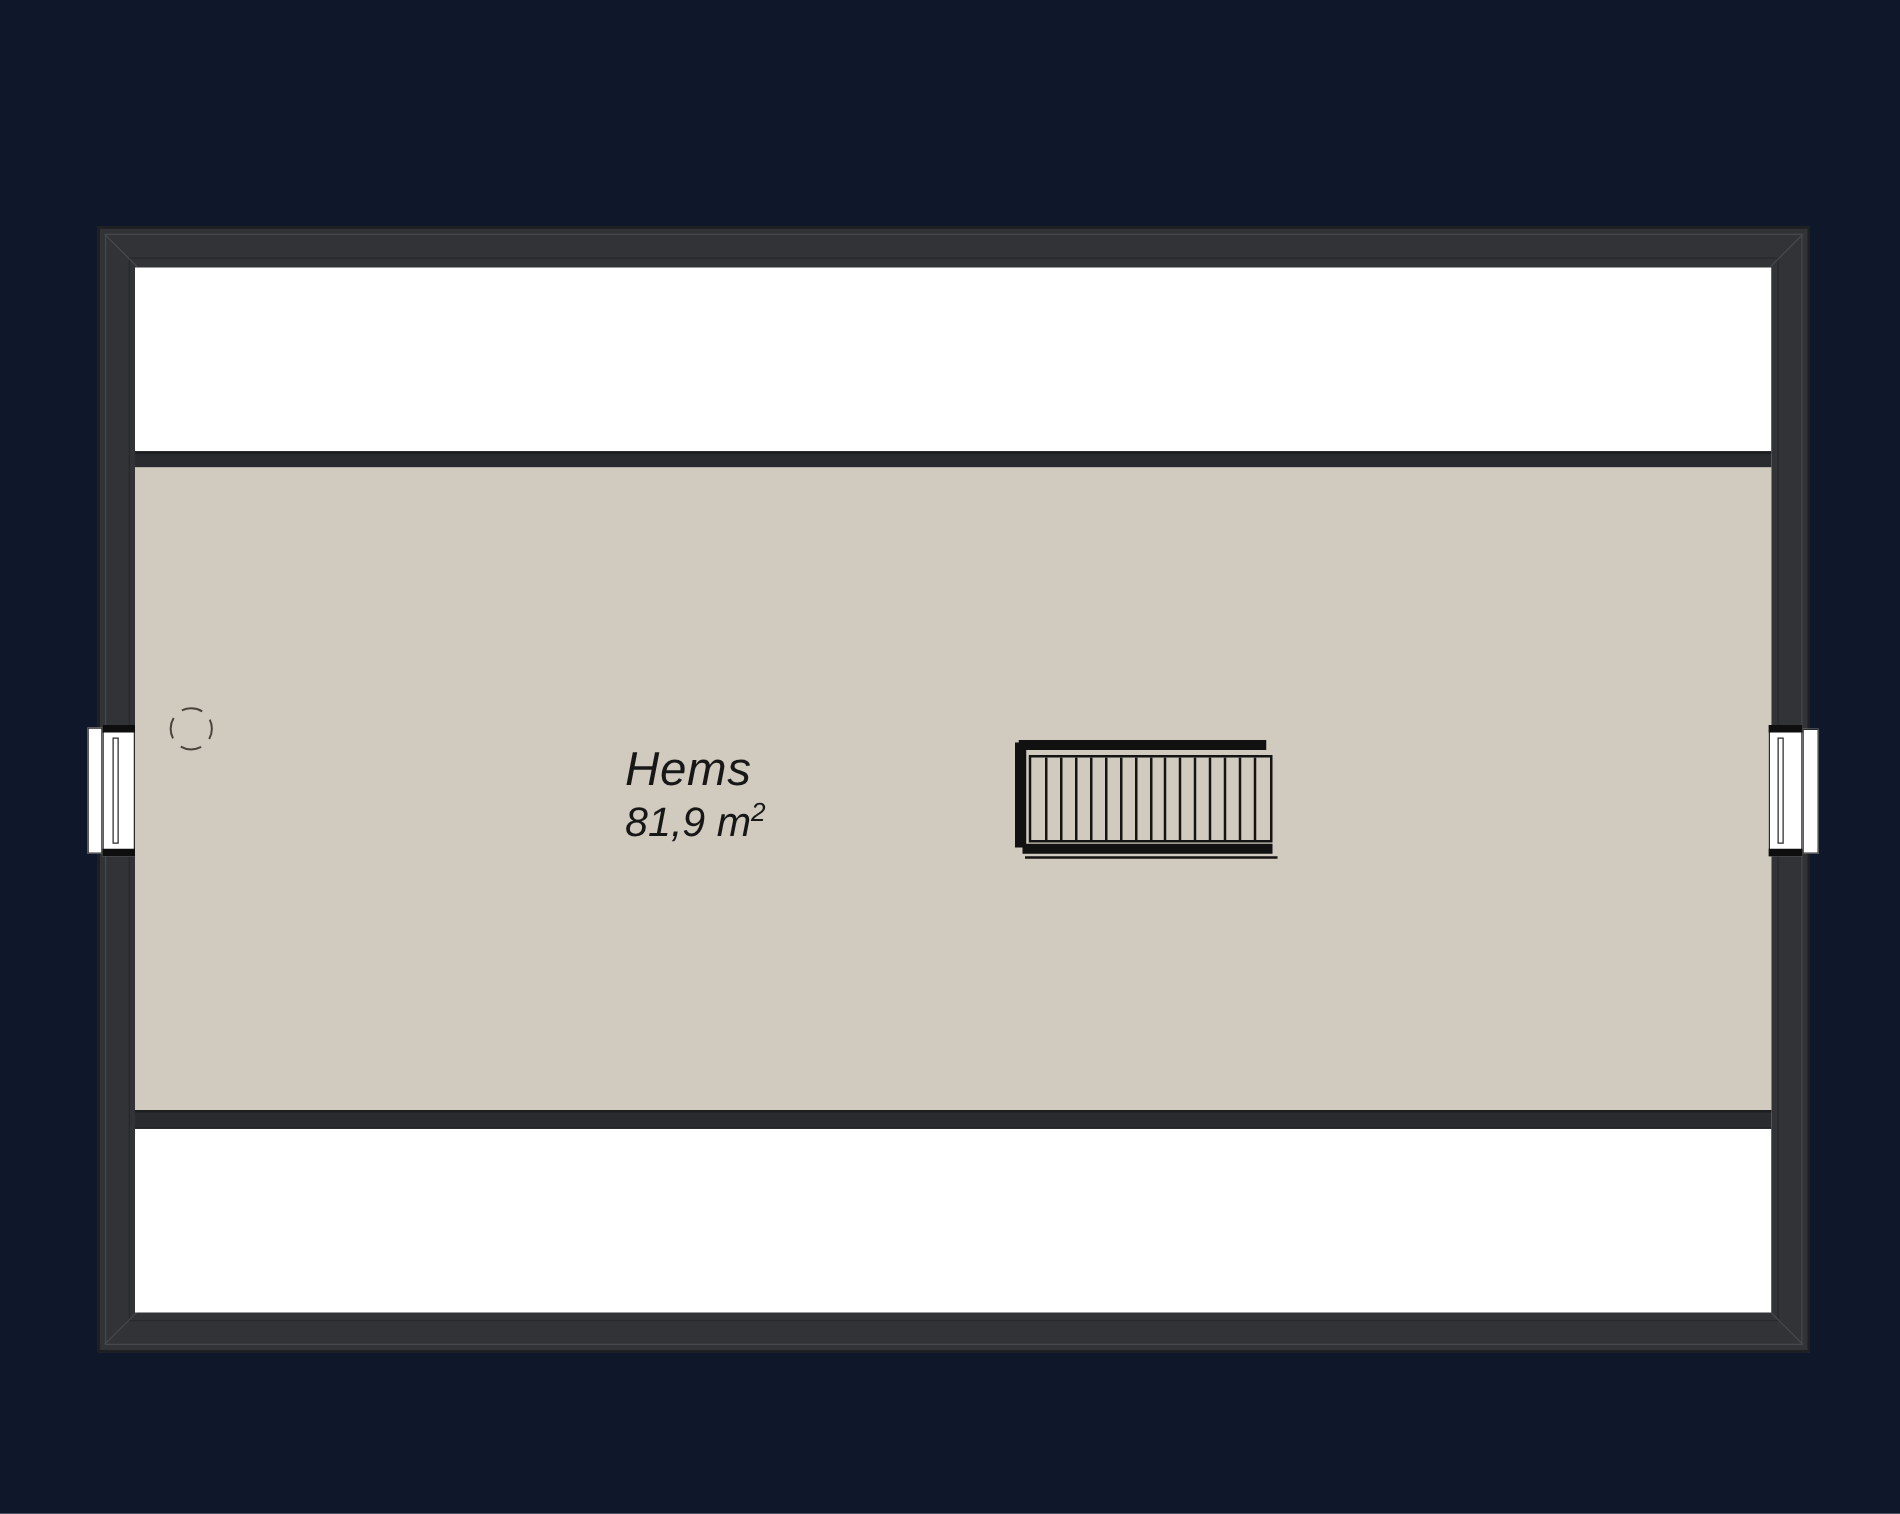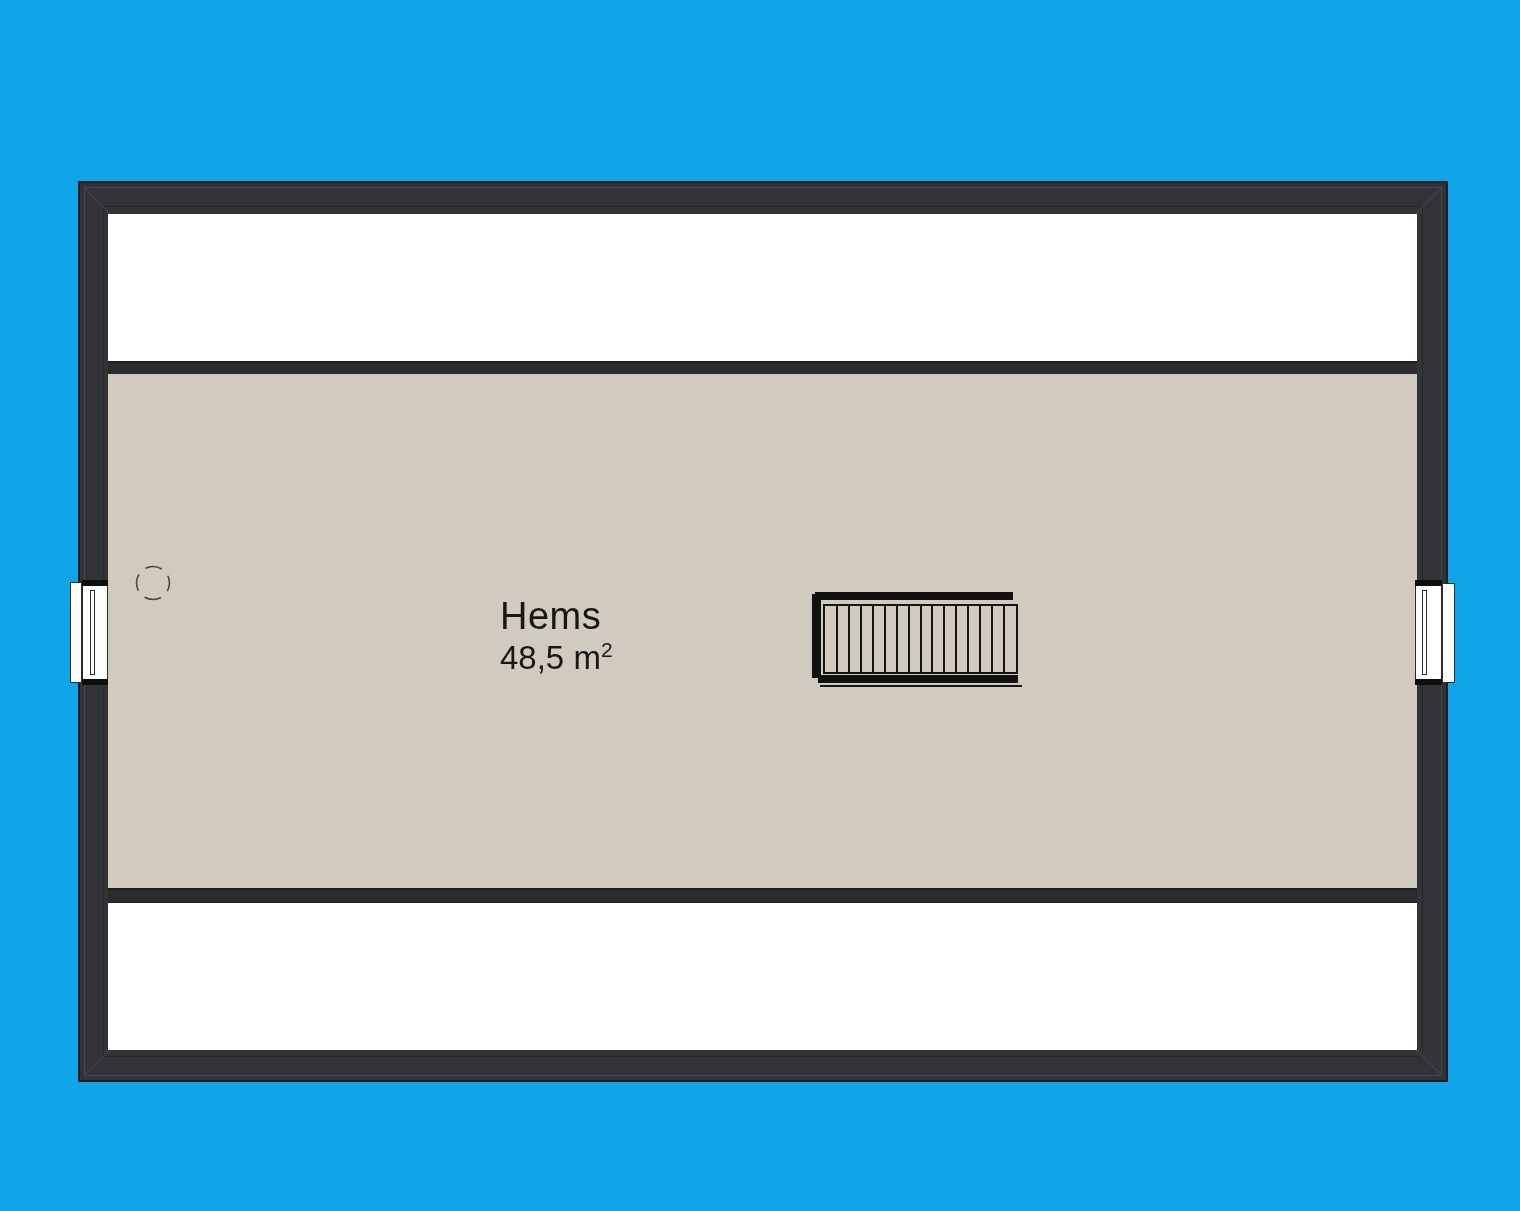--- a/index.html
+++ b/index.html
@@ -8,22 +8,23 @@
     width: 1520px;
     height: 1211px;
     background: #ffffff;
     font-family: "Liberation Sans", sans-serif;
   }
   .canvas {
     position: absolute;
     inset: 0;
     width: 1520px;
     height: 1211px;
-    background: #0ea5e9;
+    background: #0f172a;
     overflow: hidden;
+    font-style: italic;
   }
   
   .plan {
     position: absolute;
     left: 78px;
     top: 181px;
     width: 1370px;
     height: 901px;
     background: #323336;
   }
@@ -213,21 +214,21 @@
 
     <div class="interior">
 
       <div class="knee-wall top"></div>
       <div class="knee-wall bottom"></div>
 
       <div class="room-floor"></div>
 
       <div class="room-label-block">
         <div class="room-name">Hems</div>
-        <div class="room-area"><span>48,5 m</span><sup>2</sup></div>
+        <div class="room-area"><span>81,9 m</span><sup>2</sup></div>
       </div>
 
       <div class="chimney">
         <svg width="40" height="40" viewBox="0 0 40 40">
           <circle cx="20" cy="20" r="16.5" fill="none" stroke="#4a443c" stroke-width="1.6" stroke-dasharray="17 9" stroke-dashoffset="8.5"></circle>
         </svg>
       </div>
 
       <div class="stair">
         <div class="top-bar"></div>

